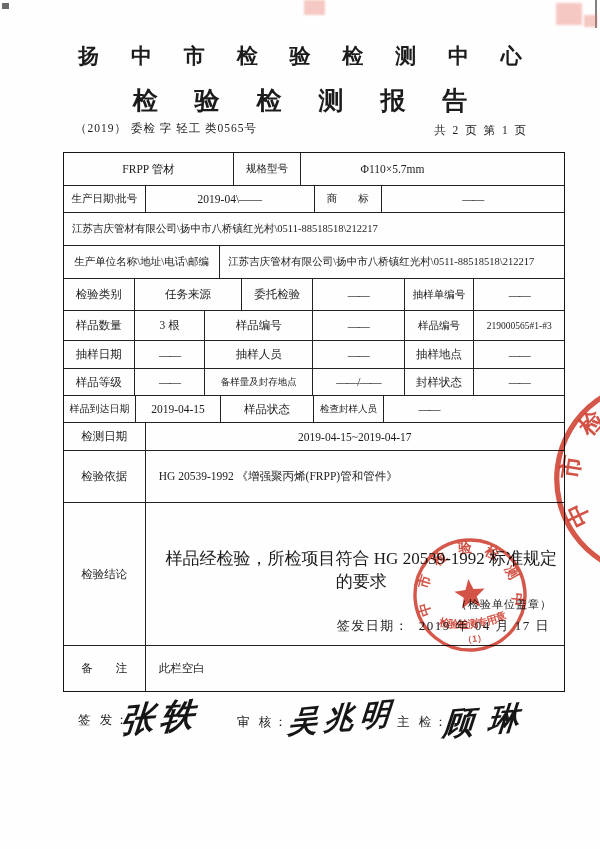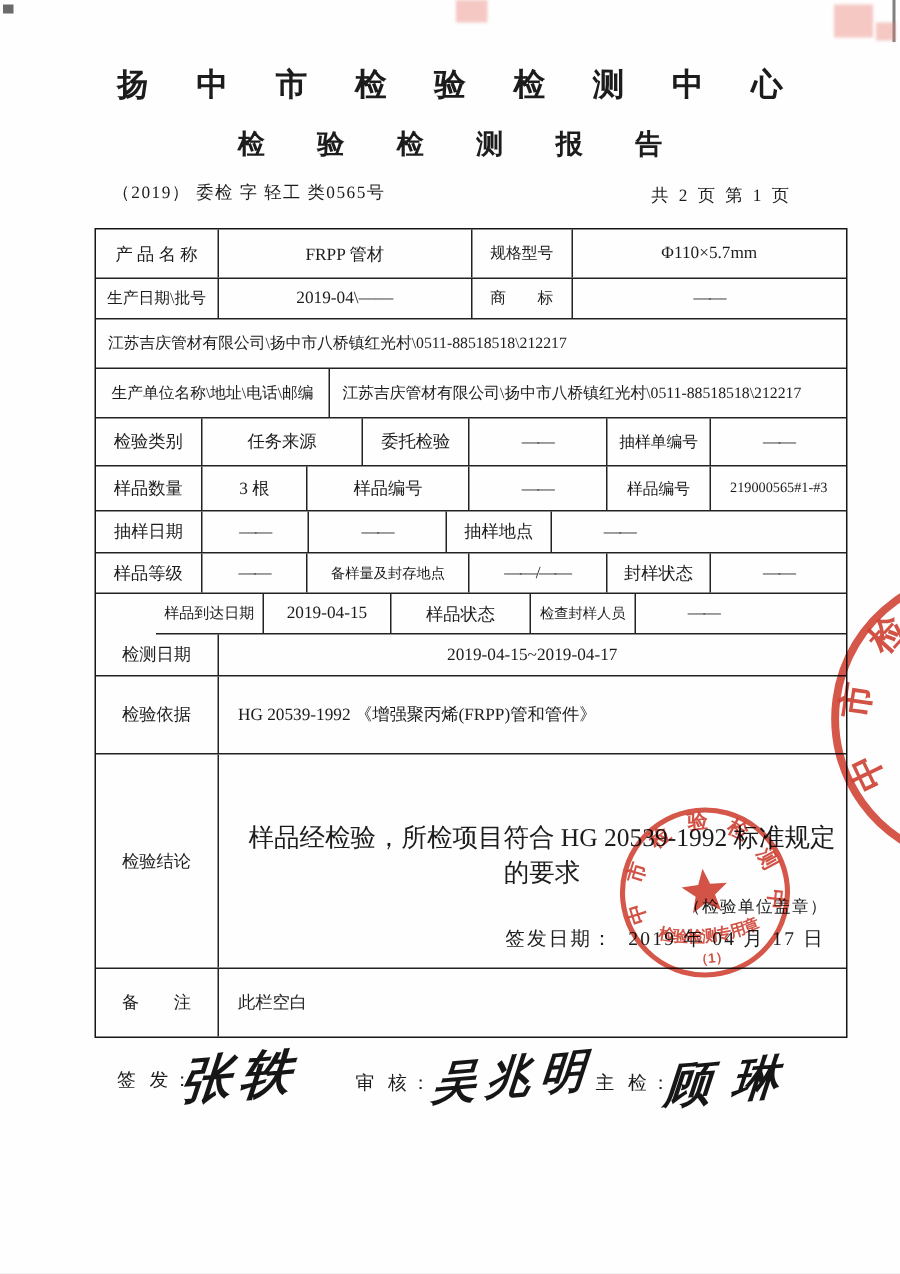--- a/index.html
+++ b/index.html
@@ -4,21 +4,21 @@
 <style>
   html,body{margin:0;padding:0;background:#e8e8e8;}
   .page{position:relative;width:600px;height:849px;background:#fefefe;overflow:hidden;
         font-family:"Liberation Serif","DejaVu Serif",serif;color:#1c1c1c;}
   
   .org-title{position:absolute;top:42px;left:0;width:100%;text-align:center;
              font-family:"Liberation Sans","DejaVu Sans",sans-serif;
              font-weight:700;font-size:21px;letter-spacing:13px;text-indent:13px;}
   .report-title{position:absolute;top:84px;left:0;width:100%;text-align:center;
              font-family:"Liberation Sans","DejaVu Sans",sans-serif;
-             font-weight:700;font-size:18px;letter-spacing:15px;text-indent:15px;}
+             font-weight:700;font-size:25px;letter-spacing:15px;text-indent:15px;}
   .ref-line{position:absolute;top:121px;left:75px;font-size:11.5px;letter-spacing:1px;}
   .page-info{position:absolute;top:123px;right:72px;font-size:11.5px;letter-spacing:2px;}
   
   .tbl{position:absolute;left:63px;top:152px;width:502px;border:1.8px solid #161616;box-sizing:border-box;}
   .tr{display:flex;border-bottom:1.3px solid #222;box-sizing:border-box;}
   .tr:last-child{border-bottom:none;}
   .td{display:flex;align-items:center;justify-content:center;border-right:1.3px solid #222;
       box-sizing:border-box;font-size:11.5px;text-align:center;overflow:hidden;position:relative;}
   .td:last-child{border-right:none;}
   .td.left{justify-content:flex-start;text-align:left;padding-left:8px;}
@@ -49,21 +49,20 @@
   <div class="artifact pink" style="left:584px;top:15px;width:13px;height:12px;"></div>
 
   <div class="org-title">扬 中 市 检 验 检 测 中 心</div>
   <div class="report-title">检 验 检 测 报 告</div>
   <div class="ref-line">（2019） 委检 字 轻工 类0565号</div>
   <div class="page-info">共 2 页 第 1 页</div>
 
   <div class="tbl">
 
     <div class="tr" style="height:33px;">
-      <div class="td" style="width:82px;">产 品 名 称</div>
       <div class="td" style="width:170px;">FRPP 管材</div>
       <div class="td small" style="width:67px;">规格型号</div>
       <div class="td" style="width:183px;">Φ110×5.7mm</div>
     </div>
 
     <div class="tr" style="height:27px;">
       <div class="td small" style="width:82px;">生产日期\批号</div>
       <div class="td" style="width:170px;">2019-04\——</div>
       <div class="td small" style="width:67px;">商　　标</div>
       <div class="td dash" style="width:183px;">——</div>
@@ -92,35 +91,36 @@
       <div class="td" style="width:71px;">3 根</div>
       <div class="td" style="width:108px;">样品编号</div>
       <div class="td dash" style="width:92px;">——</div>
       <div class="td small" style="width:70px;">样品编号</div>
       <div class="td" style="width:90px;font-size:9.5px;">219000565#1-#3</div>
     </div>
 
     <div class="tr" style="height:28px;">
       <div class="td" style="width:71px;">抽样日期</div>
       <div class="td dash" style="width:71px;">——</div>
+      <div class="td" style="width:108px;">抽样人员</div>
       <div class="td dash" style="width:92px;">——</div>
       <div class="td" style="width:70px;text-align:right;">抽样地点</div>
       <div class="td dash" style="width:90px;">——</div>
     </div>
 
     <div class="tr" style="height:27px;">
       <div class="td" style="width:71px;">样品等级</div>
       <div class="td dash" style="width:71px;">——</div>
       <div class="td" style="width:108px;font-size:9.5px;">备样量及封存地点</div>
       <div class="td dash" style="width:92px;">——/——</div>
       <div class="td" style="width:70px;">封样状态</div>
       <div class="td dash" style="width:90px;">——</div>
     </div>
 
-    <div class="tr" style="height:27px;margin-left:40px;">
+    <div class="tr" style="height:27px;">
       <div class="td" style="width:72px;font-size:10px;">样品到达日期</div>
       <div class="td" style="width:85px;">2019-04-15</div>
       <div class="td" style="width:93px;">样品状态</div>
       <div class="td" style="width:70px;font-size:9.5px;">检查封样人员</div>
       <div class="td dash" style="width:90px;">——</div>
     </div>
 
     <div class="tr" style="height:28px;">
       <div class="td" style="width:82px;">检测日期</div>
       <div class="td" style="width:420px;">2019-04-15~2019-04-17</div>

